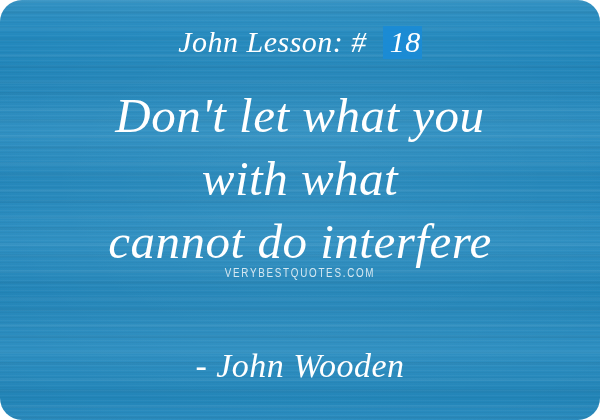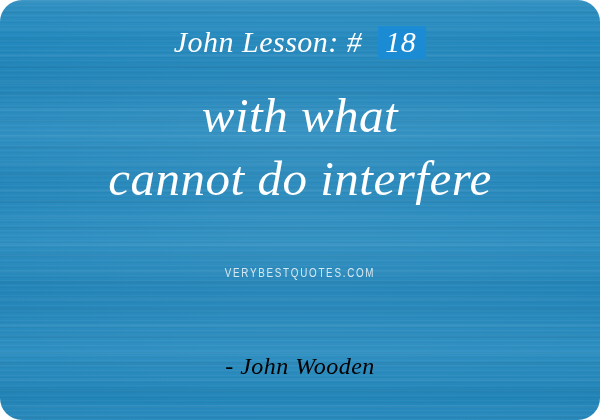--- a/index.html
+++ b/index.html
@@ -96,21 +96,21 @@
     font-style: italic;
     font-size: 30px;
     line-height: 36px;
     color: #ffffff;
     letter-spacing: 0.5px;
     white-space: nowrap;
   }
 
   .title .num-highlight {
     background-color: #1b8bd4;
-    padding: 2px 10px 3px 7px;
+    padding: 2px 1px 3px 7px;
     margin-left: 16px;
     display: inline-block;
     line-height: 28px;
   }
 
   .quote {
     position: absolute;
     top: 84px;
     left: 0;
     right: 0;
@@ -143,23 +143,23 @@
     transform-origin: 50% 50%;
     white-space: nowrap;
   }
 
   .author {
     position: absolute;
     top: 345px;
     left: 0;
     right: 0;
     text-align: center;
-    color: #000000;
+    color: #ffffff;
     font-style: italic;
-    font-size: 24px;
+    font-size: 34px;
     line-height: 42px;
     letter-spacing: 0.5px;
     white-space: nowrap;
   }
 </style>
 </head>
 <body>
 
 <div id="poster">
 
@@ -169,20 +169,21 @@
   <div class="tex tex-vignette"></div>
 
   <div class="content">
 
     <div class="title">
       <span>John Lesson:</span>
       <span>#</span><span class="num-highlight">18</span>
     </div>
 
     <div class="quote">
+      <span class="ln">Don't let what you</span>
       <span class="ln">with what</span>
       <span class="ln">cannot do interfere</span>
     </div>
 
     <div class="watermark">VERYBESTQUOTES.COM</div>
 
     <div class="author">- John Wooden</div>
 
   </div>
 </div>

